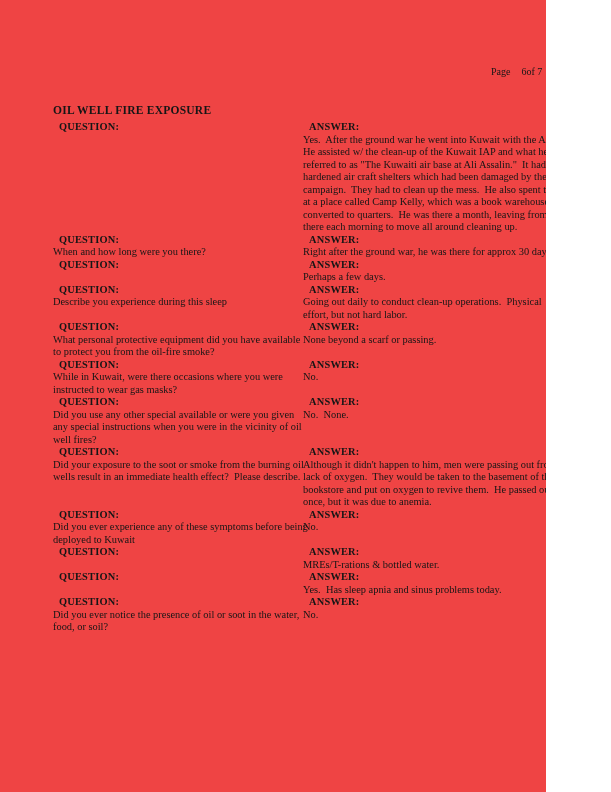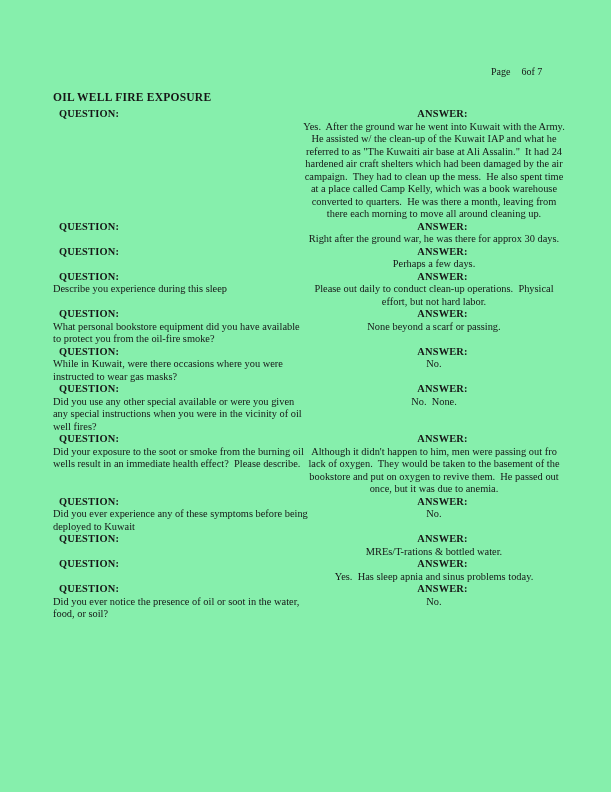--- a/index.html
+++ b/index.html
@@ -4,48 +4,48 @@
 <style>
   html, body { margin: 0; padding: 0; }
   body {
     width: 611px; height: 792px;
     background: #ffffff;
     font-family: "Liberation Serif", serif;
     color: #161616;
   }
   .sheet {
     position: relative;
-    width: 611px; height: 792px;
-    background: #86efac;
+    width: 546px; height: 792px;
+    background: #ef4444;
     overflow: hidden;
   }
   .page-header {
     position: absolute;
     top: 66px; left: 491px;
     font-size: 10px;
     line-height: 12px;
     white-space: nowrap;
   }
   .page-header .num { margin-left: 11px; }
   .content {
     position: absolute;
     top: 91px; left: 53px;
     width: 523px;
   }
   .doc-title {
     font-size: 11.5px;
     font-weight: bold;
     letter-spacing: 0.25px;
     line-height: 13px;
-    margin: 0 0 4px 0;
+    margin: 13px 0 4px 0;
   }
   .qa-rows { width: 523px; }
   .row { display: flex; align-items: flex-start; }
   .qcell { flex: 0 0 250px; width: 250px; }
-  .acell { flex: 1 1 auto; min-width: 0; text-align: center; }
+  .acell { flex: 1 1 auto; min-width: 0; }
   .lbl {
     font-weight: bold;
     font-size: 10.4px;
     line-height: 12.5px;
     letter-spacing: 0.2px;
     padding-left: 6px;
   }
   .txt {
     font-size: 10.4px;
     line-height: 12.5px;
@@ -72,20 +72,21 @@
     </div>
     <div class="acell">
       <div class="lbl">ANSWER:</div>
       <div class="txt">Yes.  After the ground war he went into Kuwait with the Army.  He assisted w/ the clean-up of the Kuwait IAP and what he referred to as "The Kuwaiti air base at Ali Assalin."  It had 24 hardened air craft shelters which had been damaged by the air campaign.  They had to clean up the mess.  He also spent time at a place called Camp Kelly, which was a book warehouse converted to quarters.  He was there a month, leaving from there each morning to move all around cleaning up.</div>
     </div>
   </div>
 
   <div class="row">
     <div class="qcell">
       <div class="lbl">QUESTION:</div>
+      <div class="txt">When and how long were you there?</div>
     </div>
     <div class="acell">
       <div class="lbl">ANSWER:</div>
       <div class="txt">Right after the ground war, he was there for approx 30 days.</div>
     </div>
   </div>
 
   <div class="row">
     <div class="qcell">
       <div class="lbl">QUESTION:</div>
@@ -96,28 +97,28 @@
     </div>
   </div>
 
   <div class="row">
     <div class="qcell">
       <div class="lbl">QUESTION:</div>
       <div class="txt">Describe you experience during this sleep</div>
     </div>
     <div class="acell">
       <div class="lbl">ANSWER:</div>
-      <div class="txt">Please out daily to conduct clean-up operations.  Physical effort, but not hard labor.</div>
-    </div>
-  </div>
-
-  <div class="row">
-    <div class="qcell">
-      <div class="lbl">QUESTION:</div>
-      <div class="txt">What personal bookstore equipment did you have available to protect you from the oil-fire smoke?</div>
+      <div class="txt">Going out daily to conduct clean-up operations.  Physical effort, but not hard labor.</div>
+    </div>
+  </div>
+
+  <div class="row">
+    <div class="qcell">
+      <div class="lbl">QUESTION:</div>
+      <div class="txt">What personal protective equipment did you have available to protect you from the oil-fire smoke?</div>
     </div>
     <div class="acell">
       <div class="lbl">ANSWER:</div>
       <div class="txt">None beyond a scarf or passing.</div>
     </div>
   </div>
 
   <div class="row">
     <div class="qcell">
       <div class="lbl">QUESTION:</div>

